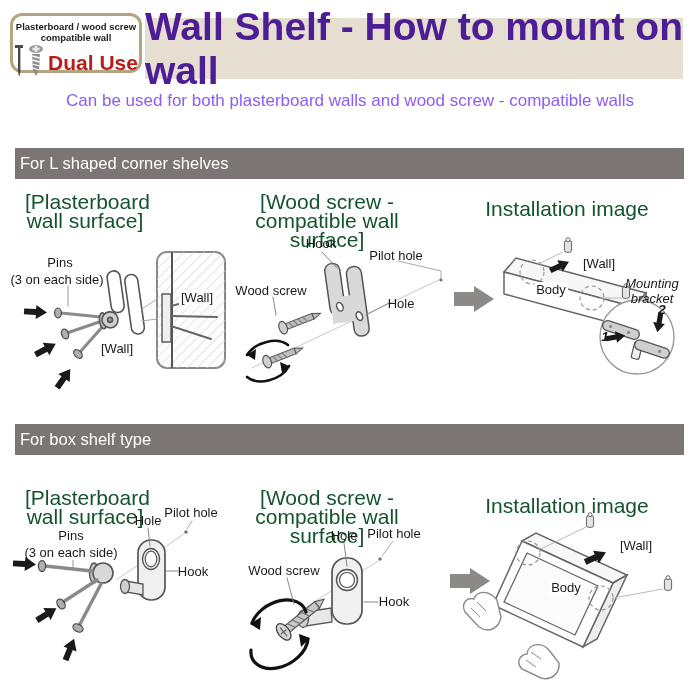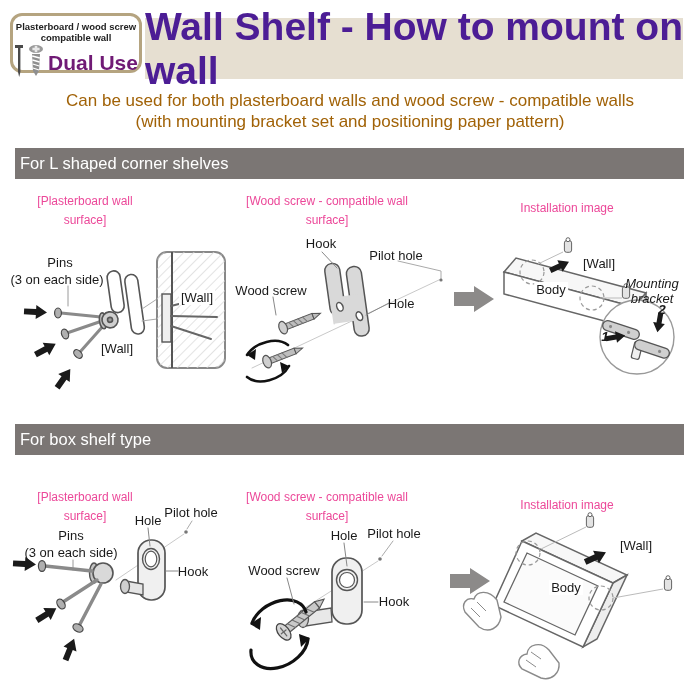--- a/index.html
+++ b/index.html
@@ -4,31 +4,31 @@
 <style>
   html,body{margin:0;padding:0;background:#fff;}
   #page{position:relative;width:700px;height:700px;background:#fff;overflow:hidden;
         font-family:"Liberation Sans",sans-serif;color:#1a1a1a;}
   
   #badge{position:absolute;left:10px;top:13px;width:132px;height:60px;background:#fff;
          border:3px solid #b5a480;border-radius:12px;box-sizing:border-box;text-align:center;}
   #badge .b-line{font-size:9.5px;font-weight:bold;line-height:11px;color:#222;}
   #badge .b-top{margin-top:5px;}
   #badge .b-row{display:flex;align-items:center;justify-content:center;gap:4px;margin-top:2px;}
-  #badge .dual{font-size:21px;font-weight:bold;color:#701a75;letter-spacing:0px;}
+  #badge .dual{font-size:21px;font-weight:bold;color:#b91c1c;letter-spacing:0px;}
   #titleband{position:absolute;left:145px;top:18px;width:538px;height:61px;background:#e6dfd1;
              display:flex;align-items:center;justify-content:center;}
   #titleband .t{font-size:39px;font-weight:600;color:#4c1d95;}
   
-  #intro{position:absolute;left:0;top:90px;width:700px;text-align:center;font-size:17px;line-height:21px;color:#a16207;}
+  #intro{position:absolute;left:0;top:90px;width:700px;text-align:center;font-size:17px;line-height:21px;color:#8b5cf6;}
   
   .secbar{position:absolute;left:15px;width:669px;height:31px;background:#7b7674;color:#fff;
           display:flex;align-items:center;box-sizing:border-box;padding-left:5px;font-size:16.5px;}
   
-  .colhead{position:absolute;font-size:12px;line-height:19px;text-align:center;color:#ec4899;}
+  .colhead{position:absolute;font-size:21px;line-height:19px;text-align:center;color:#14532d;}
   .lbl{position:absolute;font-size:13px;color:#1a1a1a;transform:translateX(-50%);
        white-space:nowrap;text-align:center;line-height:15px;}
   .sm{font-size:13px;}
   .wbg{background:#fff;padding:0 2px;}
   .num{font-weight:bold;font-style:italic;font-size:13.5px;}
   .wrap{white-space:normal;width:80px;}
   #art{position:absolute;left:0;top:0;}
 </style>
 </head>
 <body>
@@ -276,21 +276,20 @@
       <span class="dual">Dual Use</span>
     </div>
   </div>
 
   <div id="titleband">
     <div class="t">Wall Shelf - How to mount on wall</div>
   </div>
 
   <div id="intro">
     <div>Can be used for both plasterboard walls and wood screw - compatible walls</div>
-    <div>(with mounting bracket set and positioning paper pattern)</div>
   </div>
 
   <div class="secbar" style="top:148px;">For L shaped corner shelves</div>
   <div class="secbar" style="top:424px;">For box shelf type</div>
 
   <div class="colhead" style="left:25px;top:192px;width:120px;">[Plasterboard wall surface]</div>
   <div class="colhead" style="left:237px;top:192px;width:180px;">[Wood screw - compatible wall surface]</div>
   <div class="colhead" style="left:477px;top:199px;width:180px;">Installation image</div>
 
   <div class="lbl" style="left:60px;top:255px;">Pins</div>

